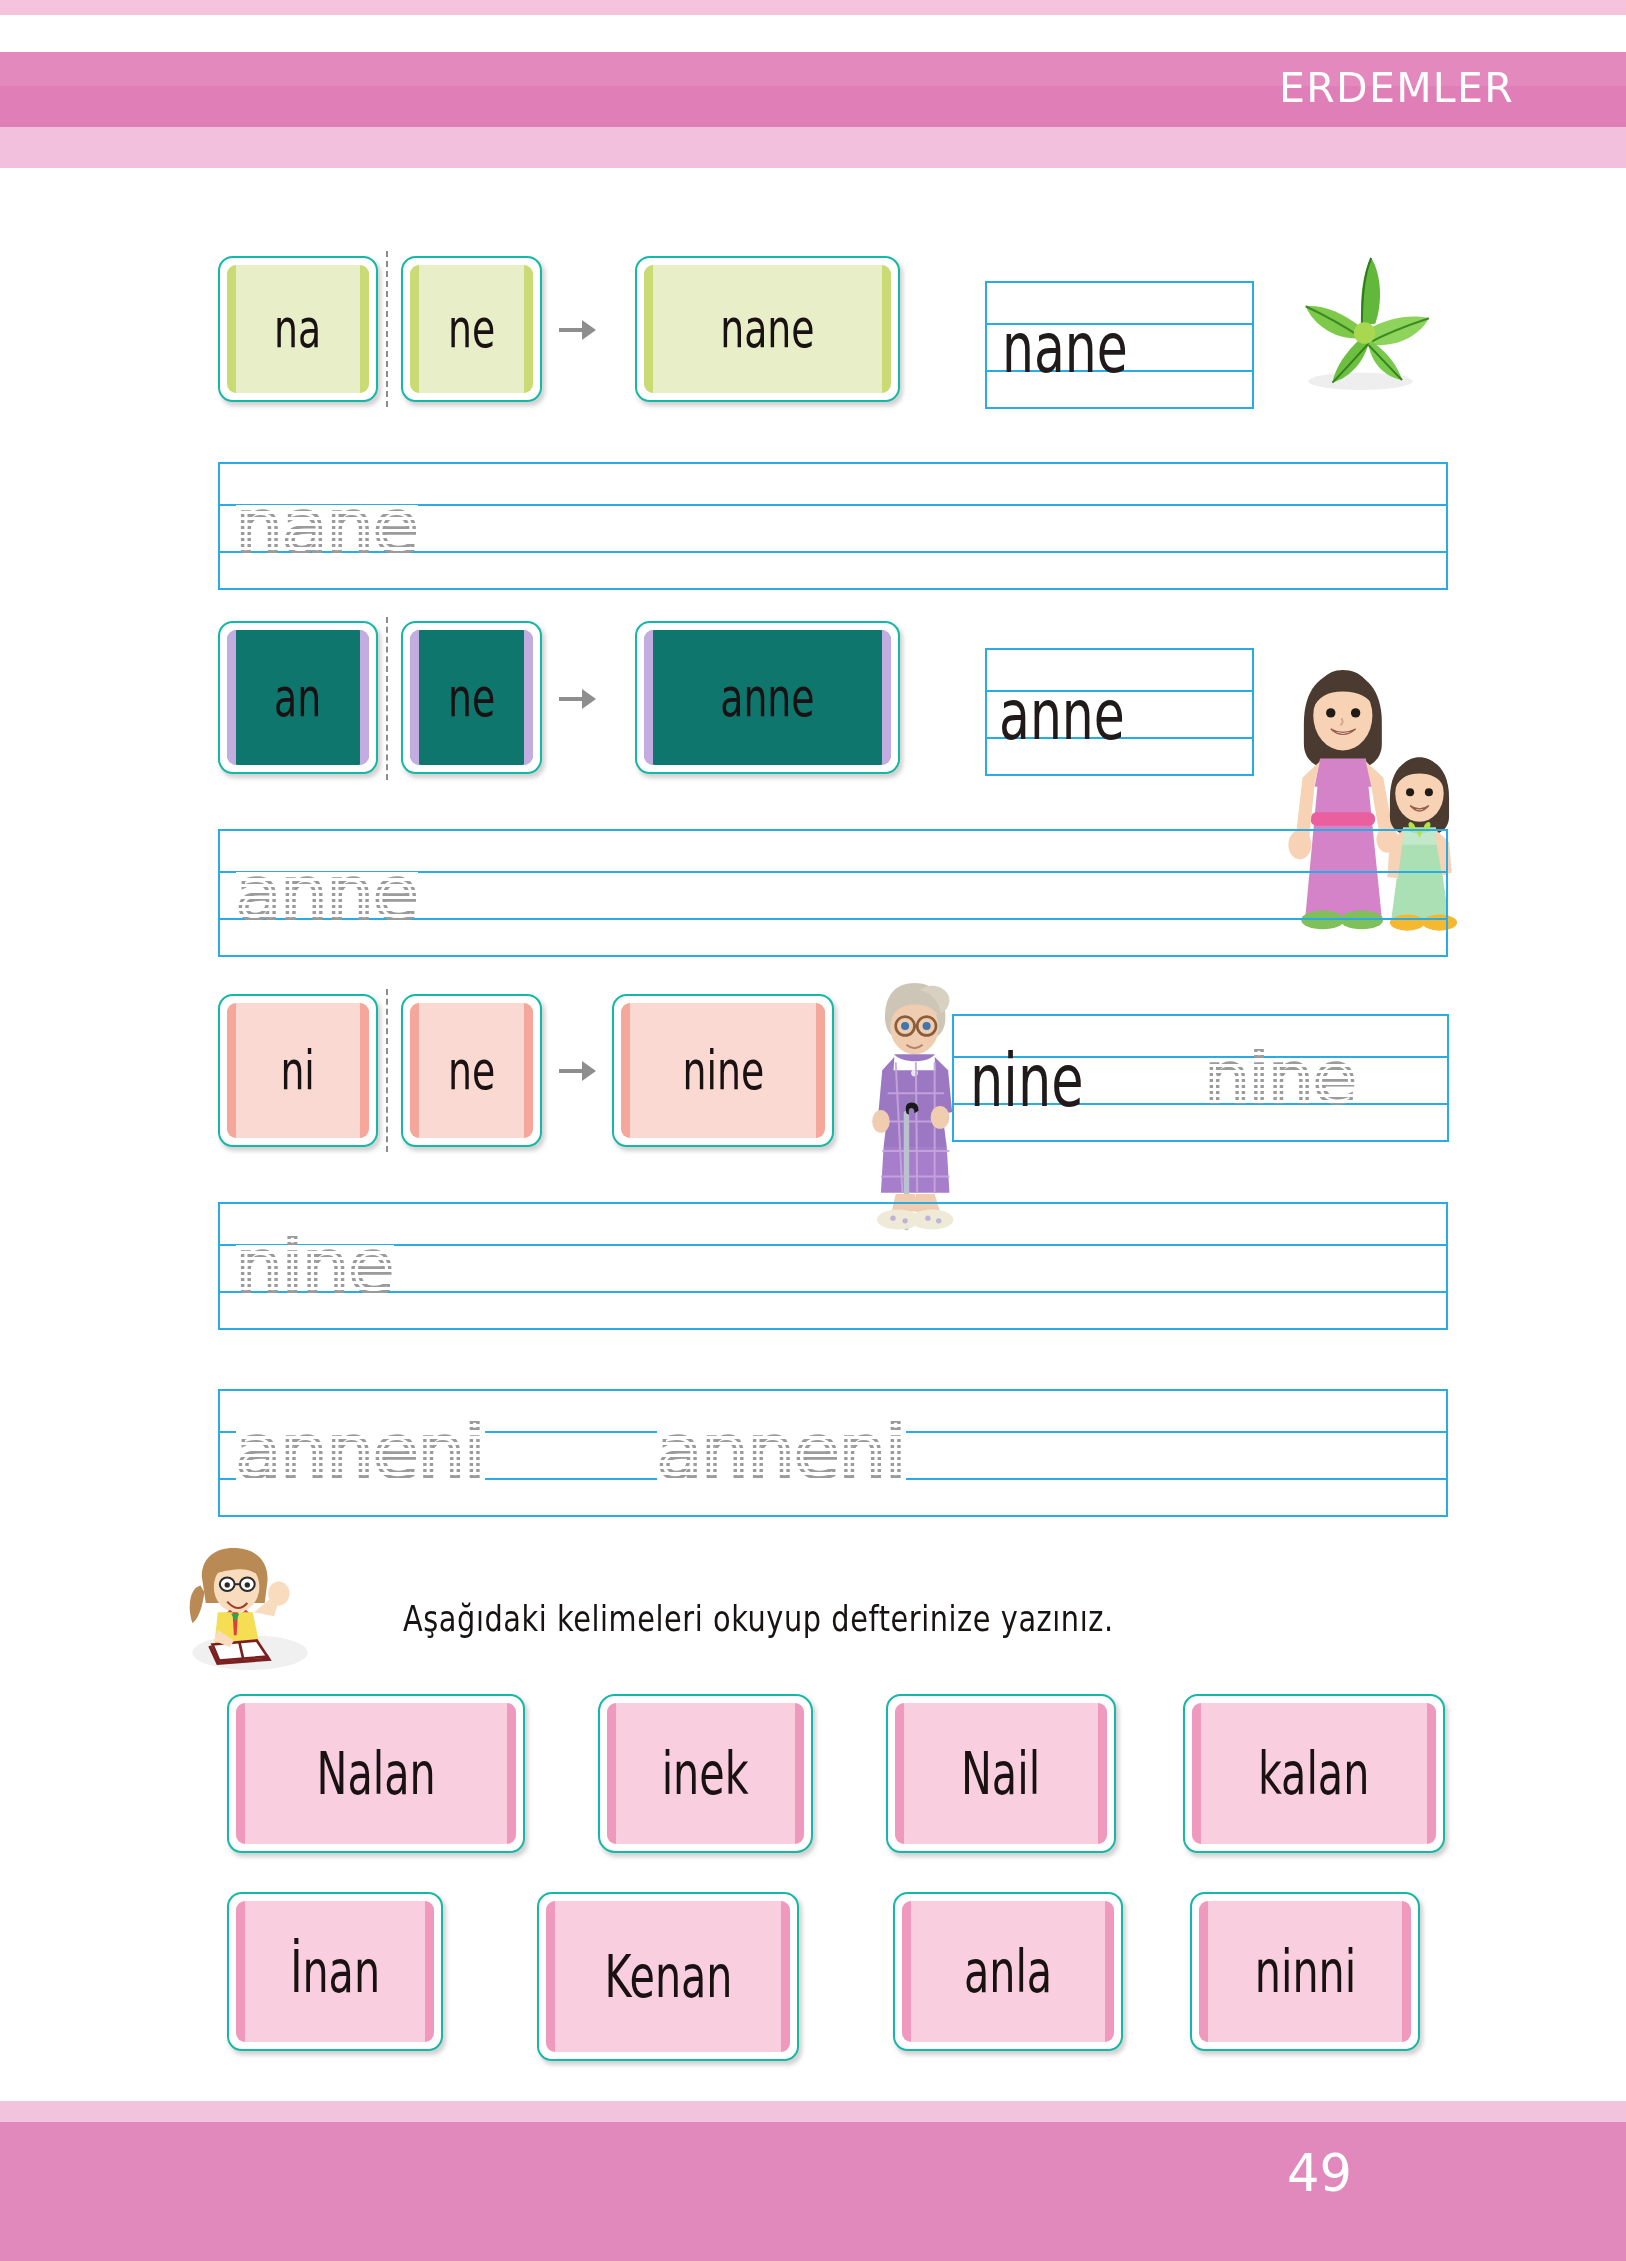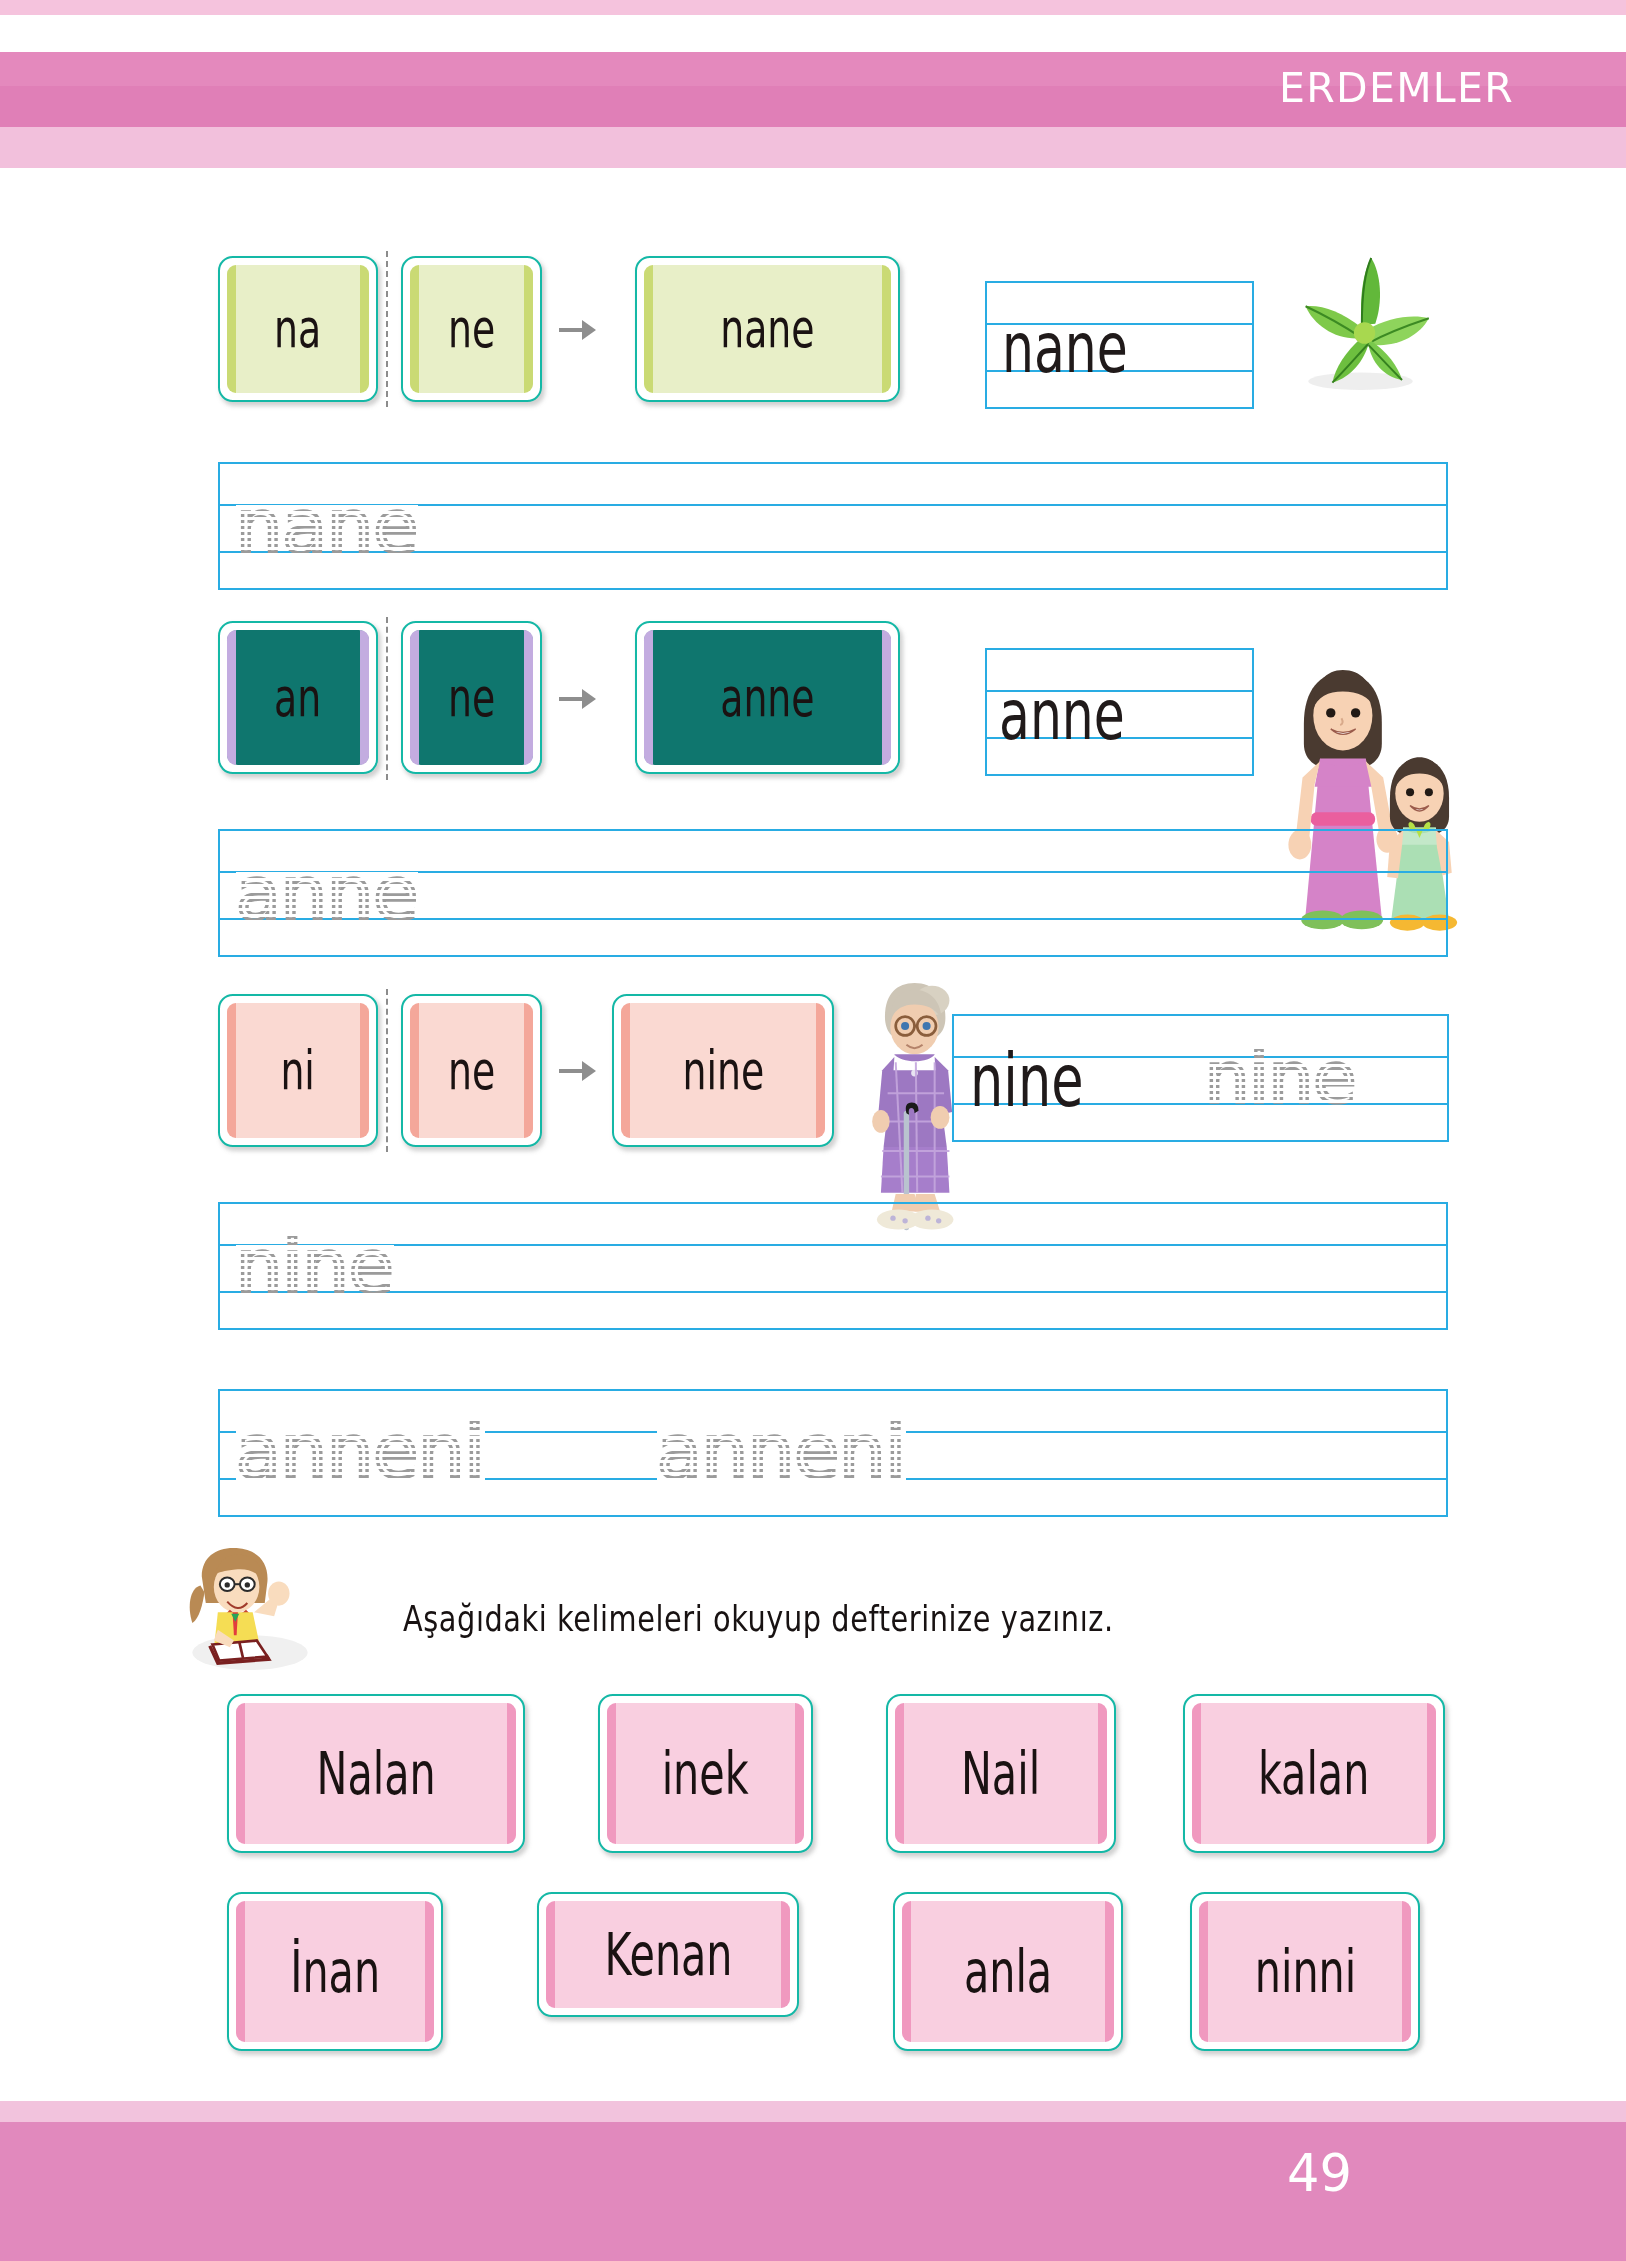--- a/index.html
+++ b/index.html
@@ -418,21 +418,21 @@
   </svg>
   <div class="instr" style="left:403px; top:1598px;">Aşağıdaki kelimeleri okuyup defterinize yazınız.</div>
 </div>
 
 <div>
   <div class="card c-pink" style="left:227px; top:1694px; width:298px; height:159px;">
     <div class="card-inner">
       <span class="card-text bank-text">Nalan</span>
     </div>
   </div>
-  <div class="card c-pink" style="left:598px; top:1694px; width:215px; height:159px;">
+  <div class="card c-pink" style="left:598px; top:1694px; width:215px; height:159px;border-radius:17px;">
     <div class="card-inner">
       <span class="card-text bank-text">inek</span>
     </div>
   </div>
   <div class="card c-pink" style="left:886px; top:1694px; width:230px; height:159px;">
     <div class="card-inner">
       <span class="card-text bank-text">Nail</span>
     </div>
   </div>
   <div class="card c-pink" style="left:1183px; top:1694px; width:262px; height:159px;">
@@ -441,21 +441,21 @@
     </div>
   </div>
 </div>
 
 <div>
   <div class="card c-pink" style="left:227px; top:1892px; width:216px; height:159px;">
     <div class="card-inner">
       <span class="card-text bank-text">İnan</span>
     </div>
   </div>
-  <div class="card c-pink" style="left:537px; top:1892px; width:262px; height:125px;">
+  <div class="card c-pink" style="left:537px; top:1892px; width:262px; height:169px;">
     <div class="card-inner">
       <span class="card-text bank-text">Kenan</span>
     </div>
   </div>
   <div class="card c-pink" style="left:893px; top:1892px; width:230px; height:159px;">
     <div class="card-inner">
       <span class="card-text bank-text">anla</span>
     </div>
   </div>
   <div class="card c-pink" style="left:1190px; top:1892px; width:230px; height:159px;">

